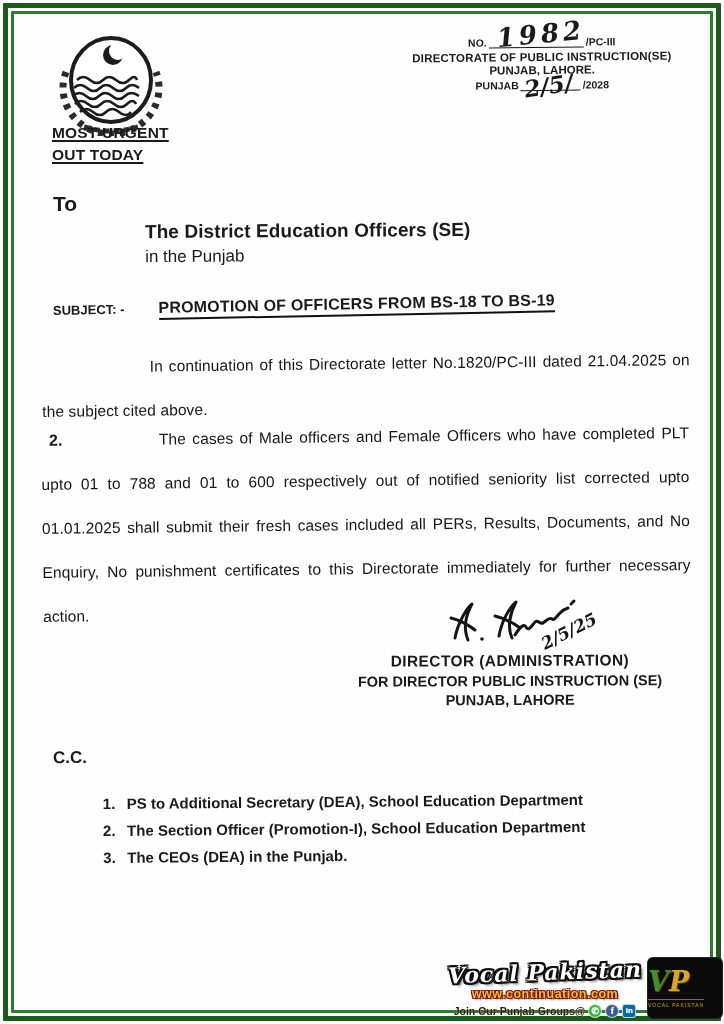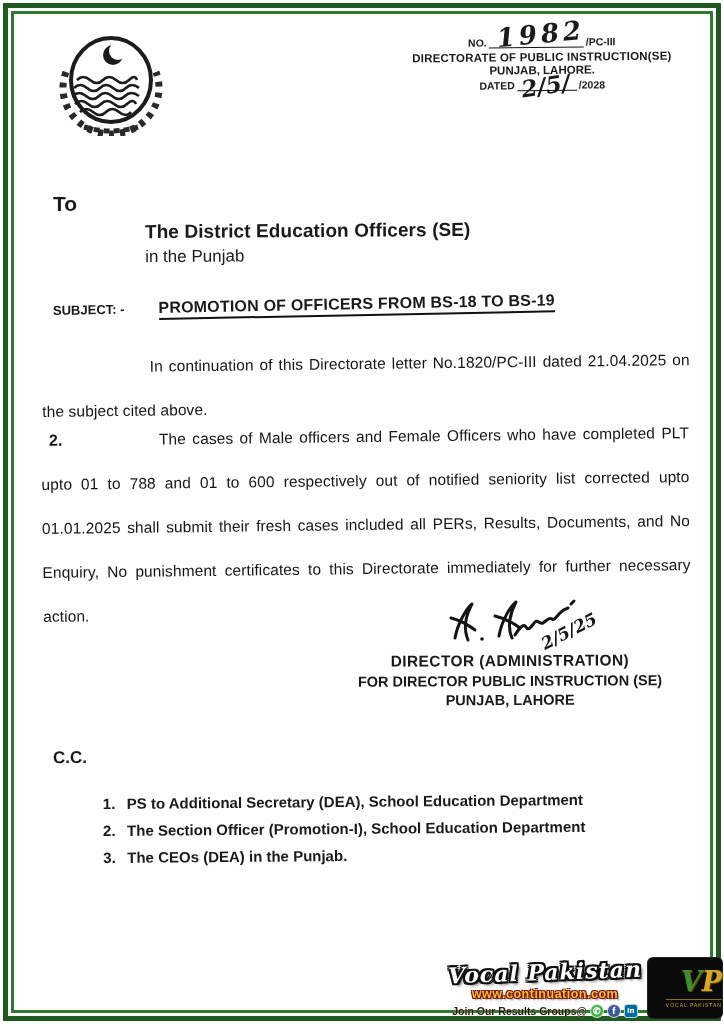--- a/index.html
+++ b/index.html
@@ -65,21 +65,21 @@
   
   .watermark { position: absolute; right: 2px; bottom: 6px; z-index: 6; display: flex; align-items: center; }
   .wm-text { text-align: center; padding-right: 6px; }
   .wm-brand { font-family: "DejaVu Serif", serif; font-style: italic; font-weight: bold; font-size: 22px; color: #ffffff; letter-spacing: 1px; transform: rotate(-2deg); text-shadow: -2px -2px 0 #101010, 2px -2px 0 #101010, -2px 2px 0 #101010, 2px 2px 0 #101010, 0 -2px 0 #101010, 0 2px 0 #101010, -2px 0 0 #101010, 2px 0 0 #101010, 3px 3px 3px rgba(0,0,0,.6); }
   .wm-site { font-weight: bold; font-size: 12.5px; color: #f2bc35; letter-spacing: 0.5px; margin-top: 2px; text-shadow: -1px -1px 0 #7a1210, 1px -1px 0 #7a1210, -1px 1px 0 #7a1210, 1px 1px 0 #7a1210, 2px 2px 2px rgba(0,0,0,.5); }
   .wm-social { font-weight: bold; font-size: 10.5px; color: #2d1507; margin-top: 3px; display: flex; align-items: center; justify-content: center; gap: 3px; text-shadow: 0 0 1px rgba(255,255,255,.8); }
   .soc { width: 14px; height: 14px; border-radius: 50%; color: #fff; font-size: 9px; font-weight: bold; display: inline-flex; align-items: center; justify-content: center; border: 1px solid rgba(255,255,255,.7); }
   .soc-wa { background: #3cb23c; }
   .soc-fb { background: #3b5998; }
   .soc-in { background: #0369a1; border-radius: 3px; font-size: 8px; }
-  .wm-logo { width: 74px; height: 60px; background: #0a0a0a; border-radius: 5px; display: flex; flex-direction: column; align-items: flex-end; justify-content: center; box-shadow: 0 0 0 1px #222; }
+  .wm-logo { width: 74px; height: 60px; background: #0a0a0a; border-radius: 5px; display: flex; flex-direction: column; align-items: flex-start; justify-content: center; box-shadow: 0 0 0 1px #222; }
   .wm-vp { font-family: "DejaVu Serif", serif; font-style: italic; font-weight: bold; font-size: 27px; line-height: 28px; color: #d8a62a; text-shadow: 1px 1px 0 #5a4a00; }
   .wm-vp .v { color: #3f8f2f; }
   .wm-caption { font-size: 5px; color: #d8a62a; letter-spacing: 1px; margin-top: 3px; border-top: 1px solid #8a6d1a; padding-top: 2px; }
 </style>
 </head>
 <body>
 
 <div class="scan">
   <div class="frame-outer"></div>
   <div class="frame-inner"></div>
@@ -98,33 +98,37 @@
 
       <g fill="none" stroke="#1c1c1c" stroke-width="2.6">
         <path d="M27 52 q6 -6 13 0 t13 0 t13 0 t13 0 t8 0"></path>
         <path d="M24 60 q6 -6 13 0 t13 0 t13 0 t13 0 t13 0"></path>
         <path d="M23 68 q6 -6 13 0 t13 0 t13 0 t13 0 t14 0"></path>
         <path d="M25 76 q6 -6 13 0 t13 0 t13 0 t13 0 t9 0"></path>
         <path d="M30 84 q6 -6 13 0 t13 0 t13 0 t12 0"></path>
       </g>
     </svg>
 
+    <div class="urgency">
+      <div>MOST URGENT</div>
+      <div>OUT TODAY</div>
+    </div>
 
     <div class="lh">
       <div class="lh-no">
         <span>NO.</span>
         <span class="blank">
           <span class="hand hand-no">1982</span>
         </span>
         <span>/PC-III</span>
       </div>
       <div class="lh-org">DIRECTORATE OF PUBLIC INSTRUCTION(SE)</div>
       <div class="lh-city">PUNJAB, LAHORE.</div>
       <div class="lh-dated">
-        <span>DATED</span>
+        <span>PUNJAB</span>
         <span class="blank">
           <span class="hand hand-date">2/5/</span>
         </span>
         <span>/2028</span>
       </div>
     </div>
 
     <div class="to">To</div>
     <div class="addressee">
       <div class="line1">The District Education Officers (SE)</div>
@@ -175,21 +179,21 @@
         <span class="cc-num">3.</span>
         <span>The CEOs (DEA) in the Punjab.</span>
       </div>
     </div>
 
     <div class="watermark">
       <div class="wm-text">
         <div class="wm-brand">Vocal Pakistan</div>
         <div class="wm-site">www.continuation.com</div>
         <div class="wm-social">
-          <span>Join Our Results Groups@</span>
+          <span>Join Our Punjab Groups@</span>
           <span class="soc soc-wa">✆</span>
           <span class="soc soc-fb">f</span>
           <span class="soc soc-in">in</span>
         </div>
       </div>
       <div class="wm-logo">
         <div class="wm-vp"><span class="v">V</span><span>P</span></div>
         <div class="wm-caption">VOCAL PAKISTAN</div>
       </div>
     </div>

